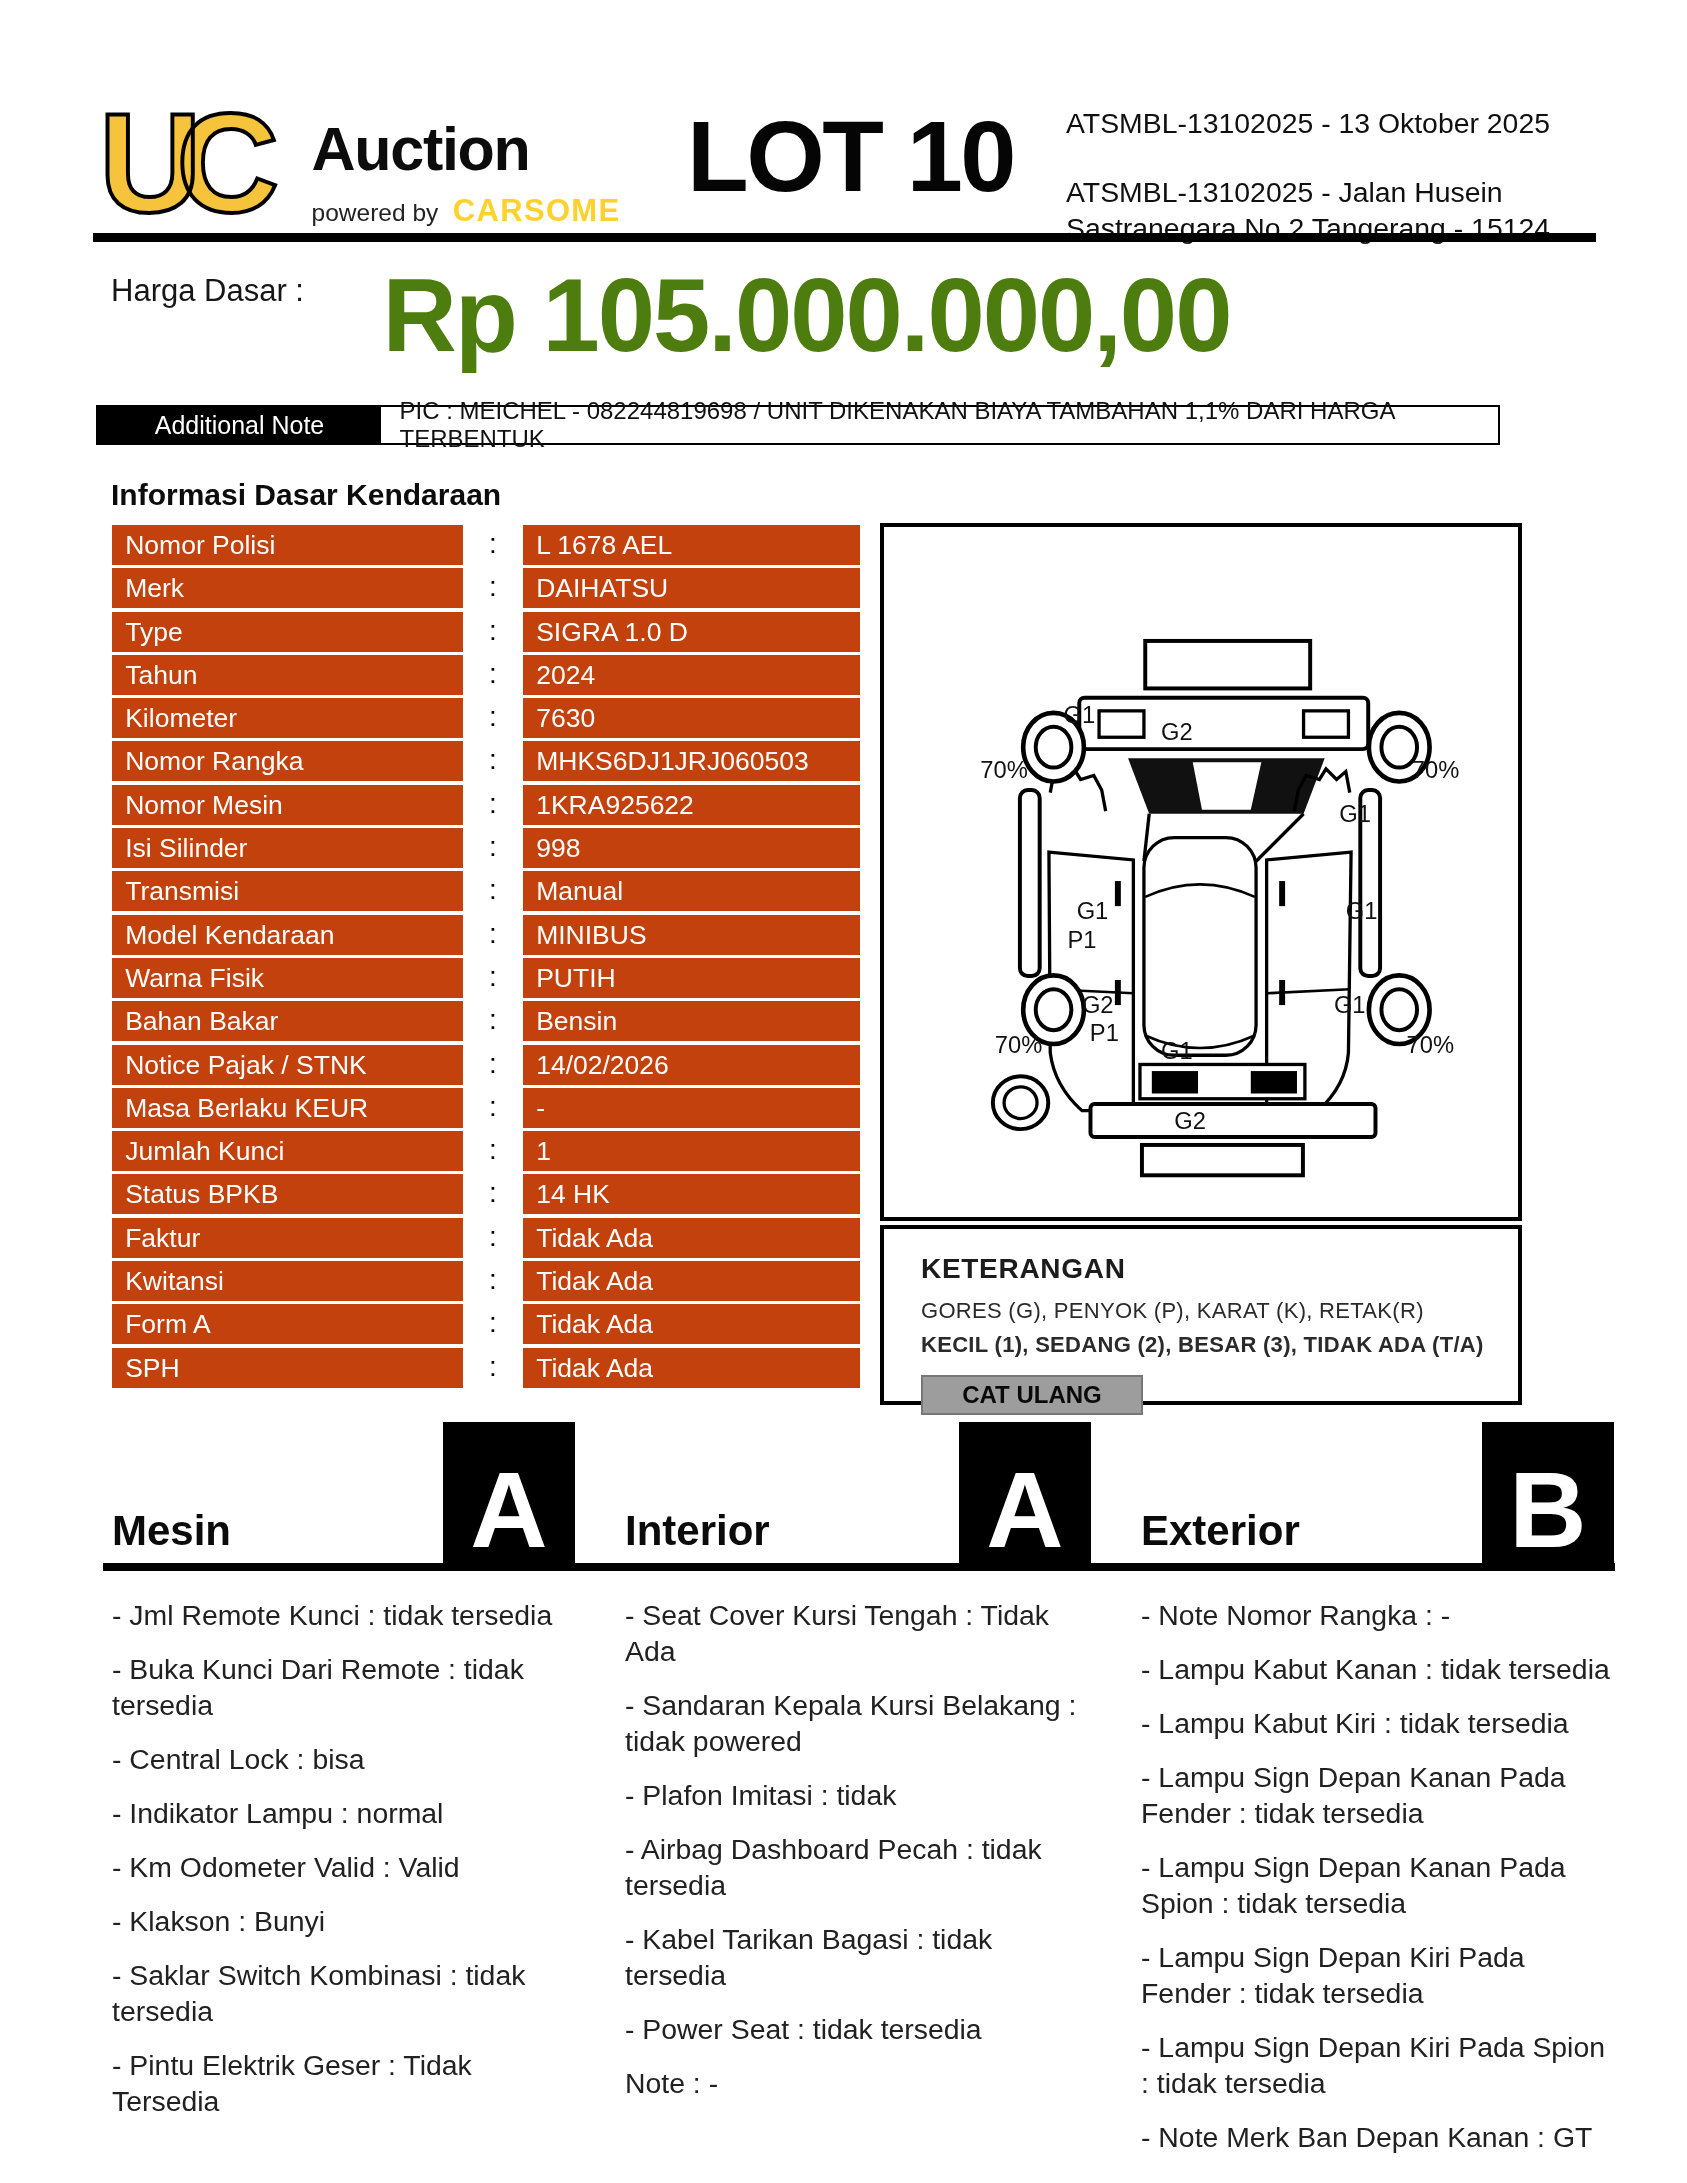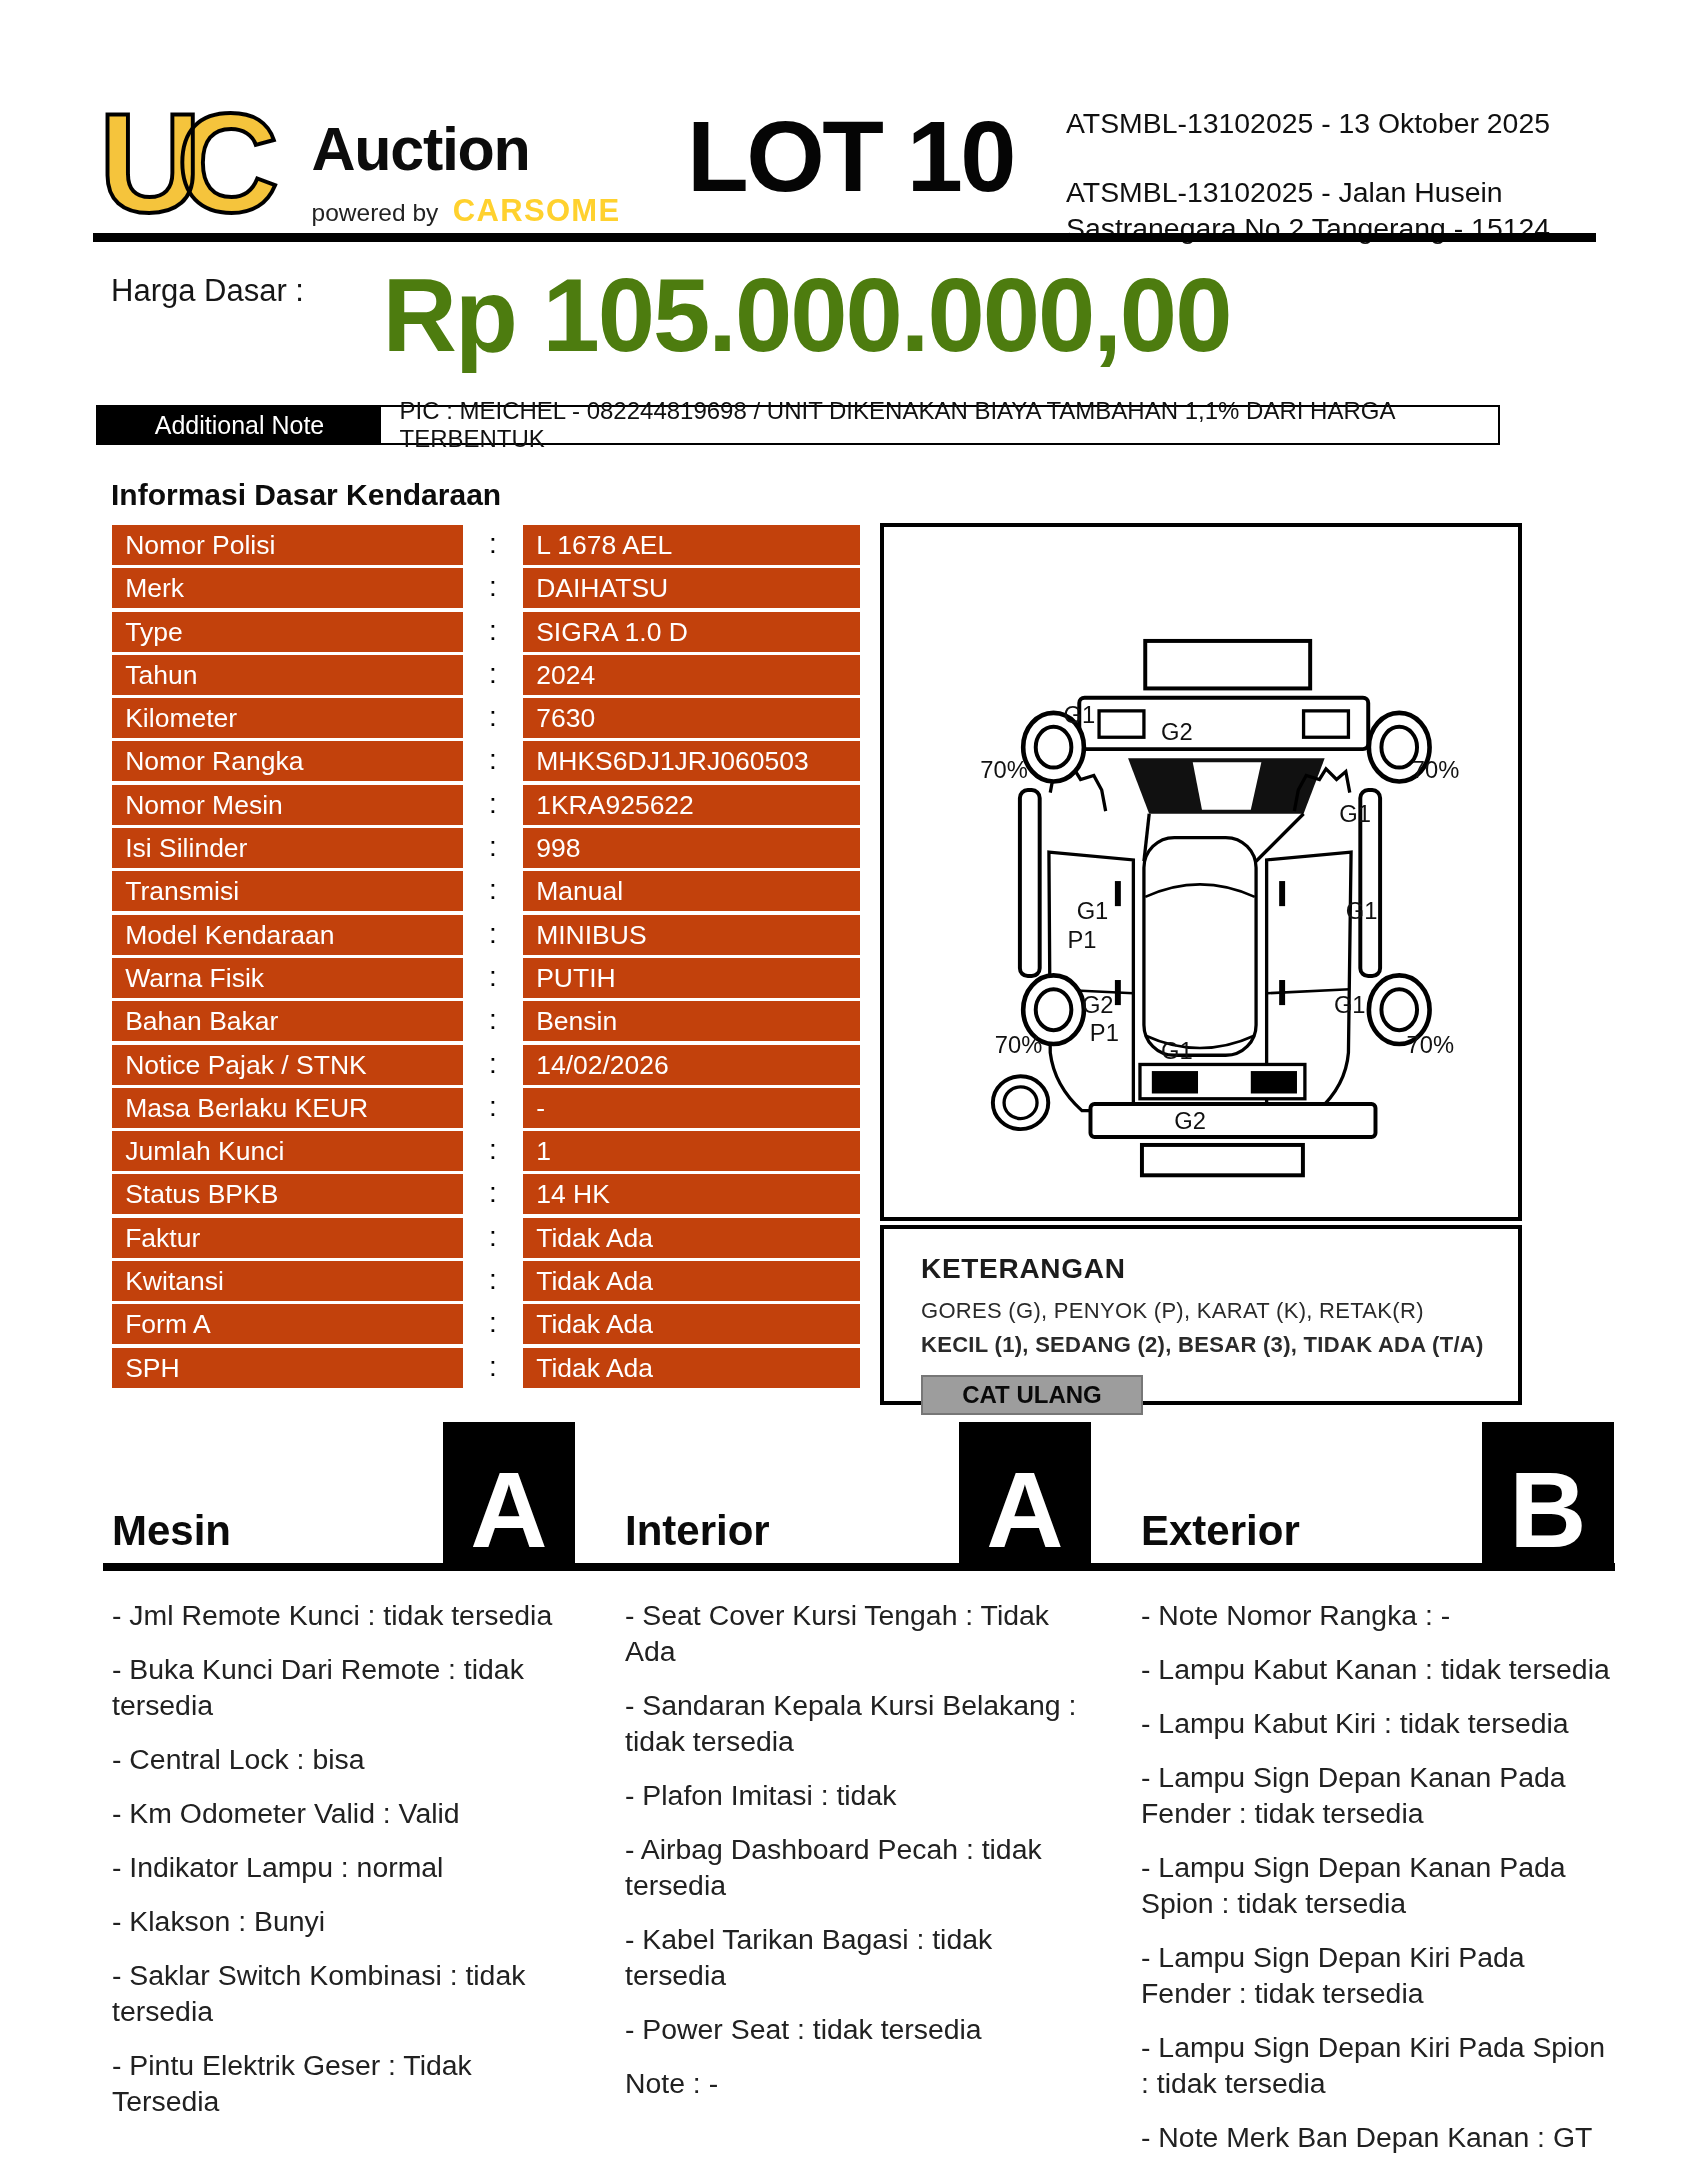--- a/index.html
+++ b/index.html
@@ -321,37 +321,37 @@
   <div class="sec sec1">
     <div class="sec-head">
       <div class="sec-title">Mesin</div>
       <div class="grade">A</div>
     </div>
     <div class="sec-list">
 
     <div class="li">- Jml Remote Kunci : tidak tersedia</div>
         <div class="li">- Buka Kunci Dari Remote : tidak tersedia</div>
         <div class="li">- Central Lock : bisa</div>
+        <div class="li">- Indikator Lampu : normal</div>
         <div class="li">- Km Odometer Valid : Valid</div>
-        <div class="li">- Indikator Lampu : normal</div>
         <div class="li">- Klakson : Bunyi</div>
         <div class="li">- Saklar Switch Kombinasi : tidak tersedia</div>
         <div class="li">- Pintu Elektrik Geser : Tidak Tersedia</div>
       </div>
   </div>
 
   <div class="sec sec2">
     <div class="sec-head">
       <div class="sec-title">Interior</div>
       <div class="grade">A</div>
     </div>
     <div class="sec-list">
 
     <div class="li">- Seat Cover Kursi Tengah : Tidak Ada</div>
-        <div class="li">- Sandaran Kepala Kursi Belakang : tidak tersedia</div>
+        <div class="li">- Sandaran Kepala Kursi Belakang : tidak powered</div>
         <div class="li">- Plafon Imitasi : tidak</div>
         <div class="li">- Airbag Dashboard Pecah : tidak tersedia</div>
         <div class="li">- Kabel Tarikan Bagasi : tidak tersedia</div>
         <div class="li">- Power Seat : tidak tersedia</div>
         <div class="li">Note : -</div>
       </div>
   </div>
 
   <div class="sec sec3">
     <div class="sec-head">

